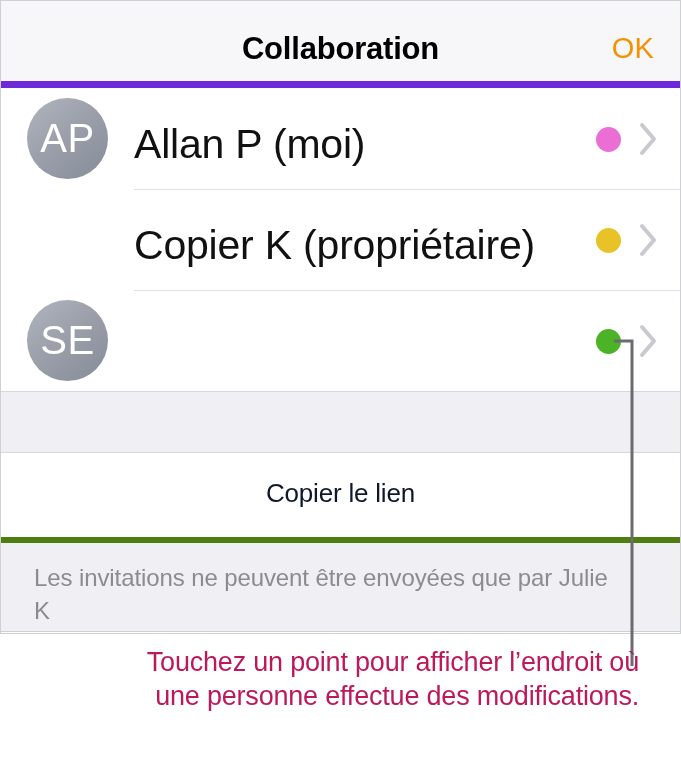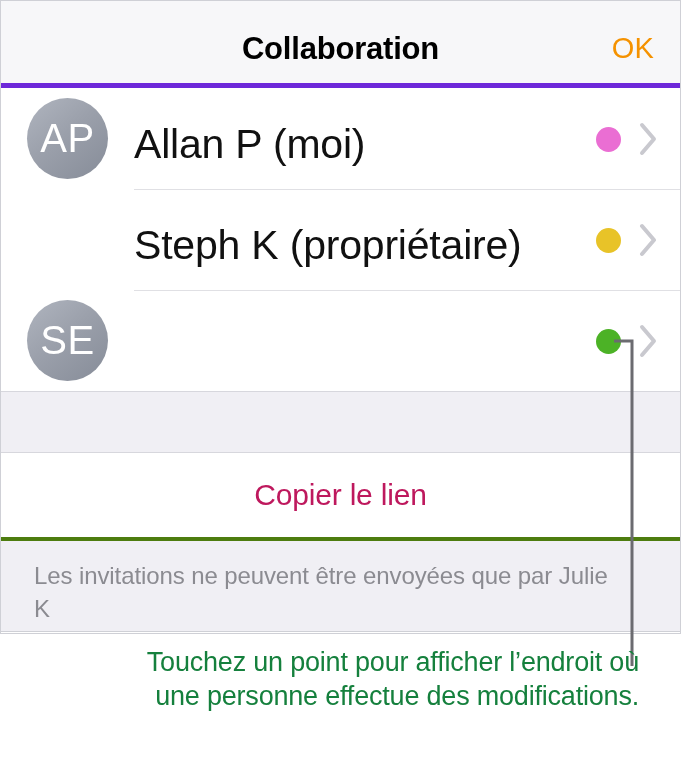--- a/index.html
+++ b/index.html
@@ -29,21 +29,21 @@
     border-right: 1px solid #cfd0d6;
     background: #ffffff;
     overflow: hidden;
   }
 
   
   .titlebar {
     position: relative;
     height: 87px;
     background: #f7f7f9;
-    border-bottom: 5px solid #6d28d9;
+    border-bottom: 7px solid #6d28d9;
     box-sizing: border-box;
   }
   .titlebar-title {
     position: absolute;
     left: 0;
     right: 0;
     top: 30px;
     text-align: center;
     font-size: 31px;
     font-weight: bold;
@@ -128,30 +128,30 @@
   .copy-row {
     height: 84px;
     background: #ffffff;
     text-align: center;
     position: relative;
   }
   .copy-link-label {
     position: absolute;
     left: 0; right: 0;
     top: 25px;
-    font-size: 30px;
-    color: #be185d;
+    font-size: 26px;
+    color: #0f172a;
     letter-spacing: -0.2px;
   }
 
   
   .footnote-band {
     height: 95px;
     background: #f0eff4;
-    border-top: 4px solid #4d7c0f;
+    border-top: 6px solid #4d7c0f;
     border-bottom: 1px solid #cfd0d6;
     box-sizing: border-box;
     position: relative;
   }
   .footnote-text {
     position: absolute;
     left: 33px;
     right: 60px;
     top: 18px;
     font-size: 24px;
@@ -172,21 +172,21 @@
 
   
   .caption {
     position: absolute;
     left: 120px;
     right: 42px;
     top: 645px;
     text-align: right;
     font-size: 27px;
     line-height: 34px;
-    color: #15803d;
+    color: #be185d;
     letter-spacing: -0.2px;
   }
 </style>
 </head>
 <body>
 
 <div class="panel">
 
   <div class="titlebar">
     <div class="titlebar-title">Collaboration</div>
@@ -202,21 +202,21 @@
       <div class="status-dot" style="background:#ea6ed3"></div>
       <div class="chevron">
         <svg width="20" height="34" viewBox="0 0 20 34">
             <path d="M3 3 L15 17 L3 31" fill="none" stroke="#c9c9cf" stroke-width="4" stroke-linecap="round" stroke-linejoin="round"></path>
           </svg>
       </div>
     </div>
 
     <div class="person-row">
       <div class="row-sep"></div>
-      <div class="person-name">Steph K (propriétaire)</div>
+      <div class="person-name">Copier K (propriétaire)</div>
       <div class="status-dot" style="background:#e8c328"></div>
       <div class="chevron">
         <svg width="20" height="34" viewBox="0 0 20 34">
             <path d="M3 3 L15 17 L3 31" fill="none" stroke="#c9c9cf" stroke-width="4" stroke-linecap="round" stroke-linejoin="round"></path>
           </svg>
       </div>
     </div>
 
     <div class="person-row">
       <div class="row-sep"></div>

